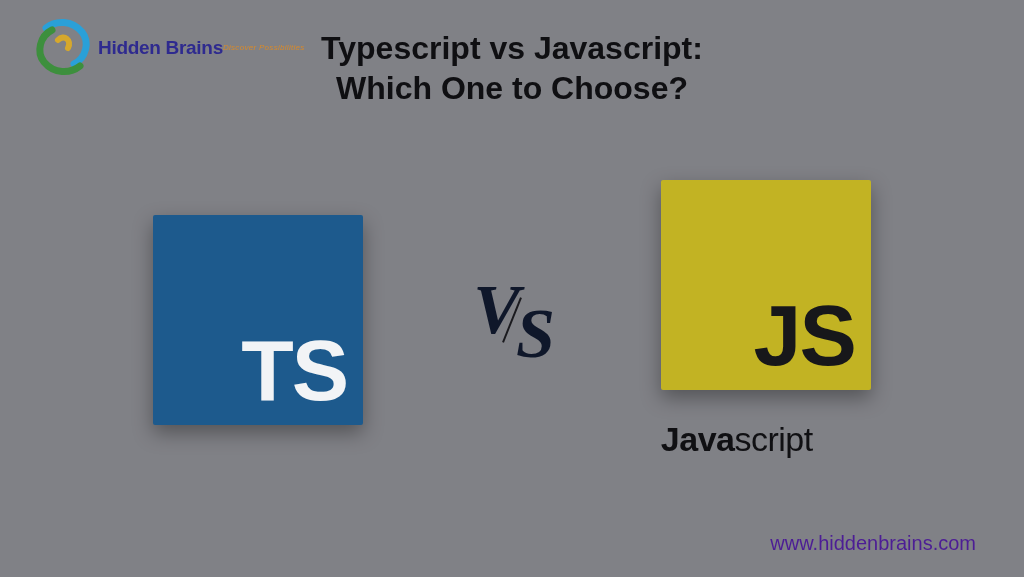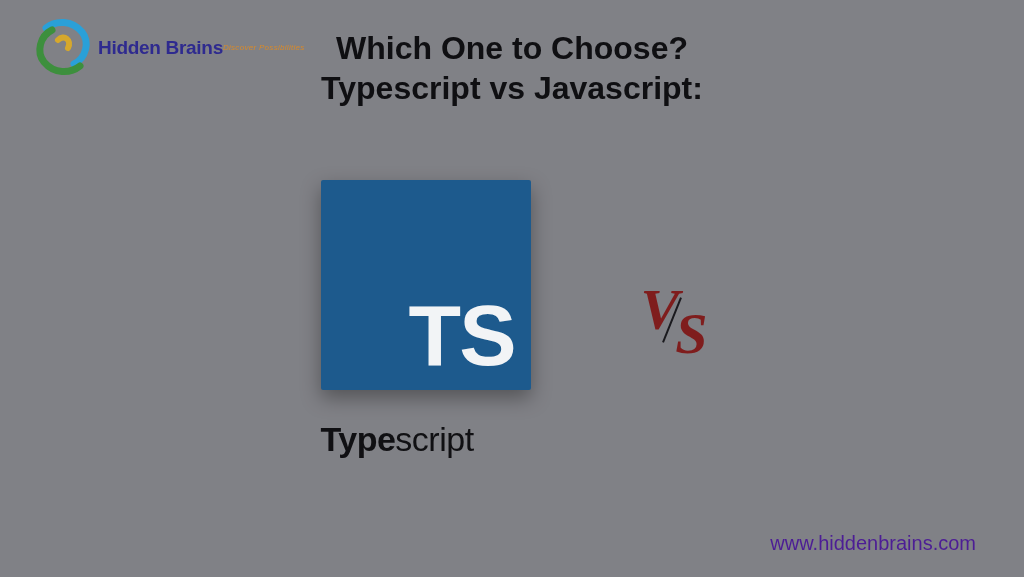--- a/index.html
+++ b/index.html
@@ -107,22 +107,22 @@
       color: #101013;
       letter-spacing: -0.5px;
     }
     .tech-label .bold {
       font-weight: 800;
     }
     .vs-block {
       font-family: Georgia, 'Times New Roman', serif;
       font-style: italic;
       font-weight: 900;
-      font-size: 58px;
-      color: #7f1d1d;
+      font-size: 70px;
+      color: #0f172a;
       letter-spacing: -4px;
       position: relative;
     }
     .vs-block .v {
       display: inline-block;
       transform: translateY(-10px);
     }
     .vs-block .s {
       display: inline-block;
       transform: translateY(14px);
@@ -156,33 +156,38 @@
       <path d="M18 10 C 28 2, 44 2, 54 14 C 62 24, 58 40, 46 46" fill="none" stroke="#2aa0d8" stroke-width="7" stroke-linecap="round"></path>
       <path d="M52 48 C 42 56, 26 56, 16 44 C 8 34, 12 18, 24 12" fill="none" stroke="#3d8f3d" stroke-width="7" stroke-linecap="round"></path>
       <path d="M30 22 C 36 16, 44 22, 40 30" fill="none" stroke="#d6a82c" stroke-width="6" stroke-linecap="round"></path>
     </svg>
   </div>
   <div class="brand-name">Hidden Brains</div>
   <div class="brand-tagline">Discover Possibilities</div>
 </div>
 
 <div class="hero-title">
+  <div>Typescript vs Javascript:</div>
   <div>Which One to Choose?</div>
-  <div>Typescript vs Javascript:</div>
 </div>
 
 <div class="compare-row">
   <div class="tech-col">
     <div class="tile tile-ts">
       <span>TS</span>
     </div>
-    <div class="tech-label">
-      <span class="bold">Type</span><span>script</span>
-    </div>
   </div>
 
   <div class="vs-block">
     <span class="v">V</span><span class="vs-slash"></span><span class="s">S</span>
   </div>
 
+  <div class="tech-col">
+    <div class="tile tile-js">
+      <span>JS</span>
+    </div>
+    <div class="tech-label">
+      <span class="bold">Java</span><span>script</span>
+    </div>
+  </div>
 </div>
 
 <div class="site-url">www.hiddenbrains.com</div>
 
 </body></html>

